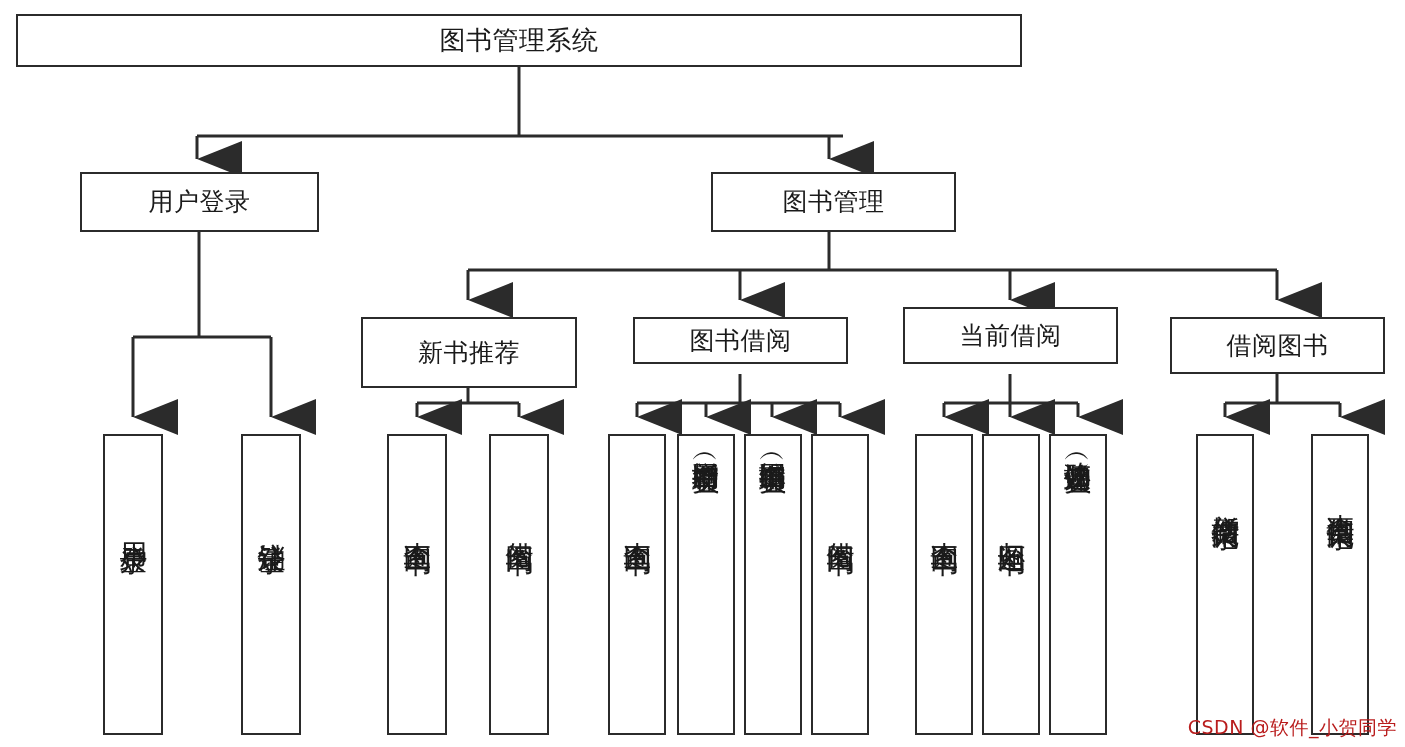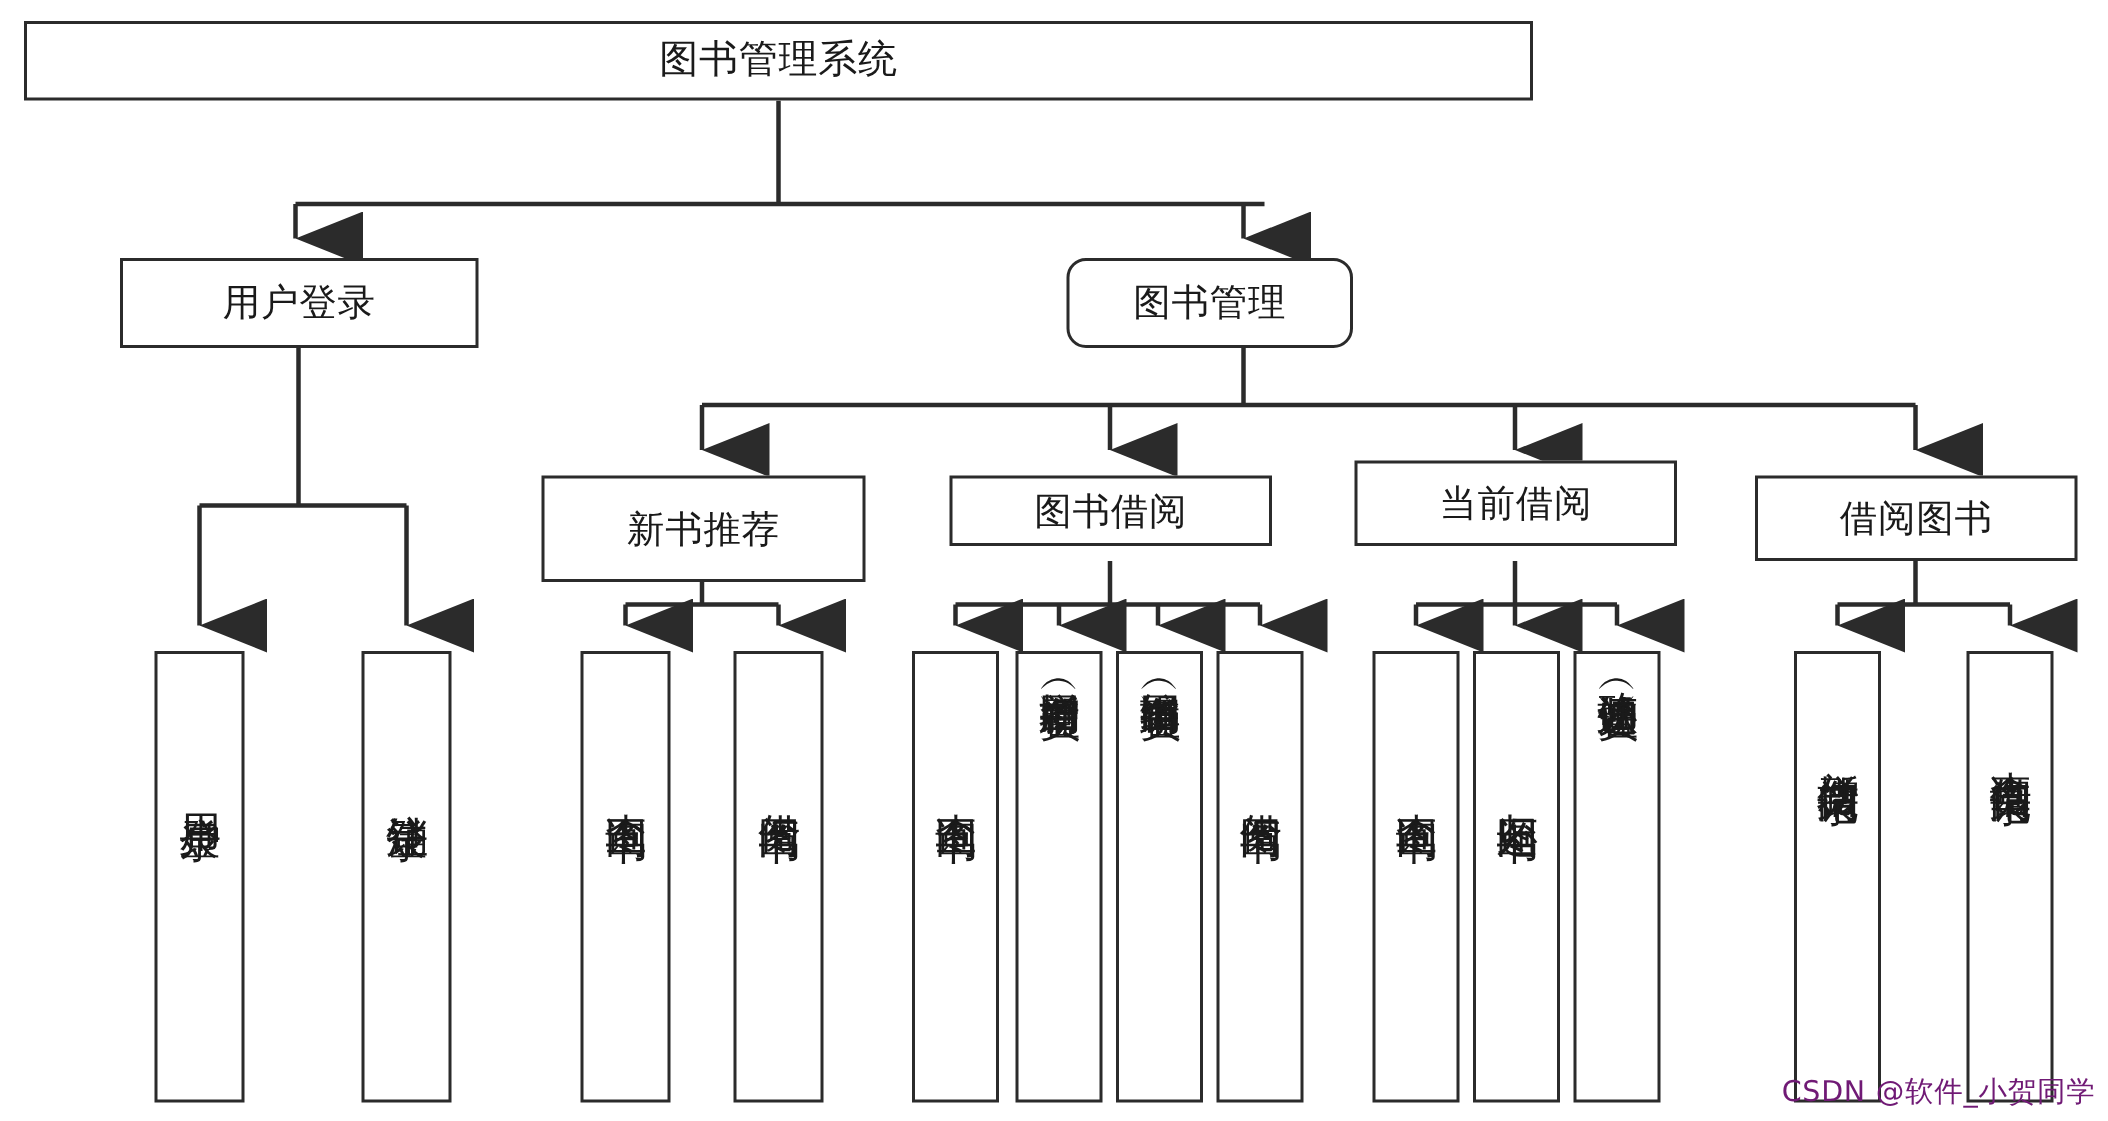--- a/index.html
+++ b/index.html
@@ -71,21 +71,21 @@
     margin-top: 80px;
   }
   .node.v.mid2 .label {
     margin-top: 52px;
   }
   #watermark {
     position: absolute;
     right: 8px;
     bottom: 6px;
     font-size: 19px;
-    color: #701a75;
+    color: #b91c1c;
     letter-spacing: 0.5px;
     white-space: nowrap;
     font-family: "DejaVu Sans", "Liberation Sans", sans-serif;
     text-align: center;
   }
 </style>
 </head>
 <body>
 
 <div id="canvas">
@@ -146,21 +146,21 @@
   </svg>
 
   <div class="node h root" style="left:16px; top:14px; width:1006px; height:53px;">
     <span class="label">图书管理系统</span>
   </div>
 
   <div class="node h" style="left:80px; top:172px; width:239px; height:60px;">
     <span class="label">用户登录</span>
   </div>
 
-  <div class="node h" style="left:711px; top:172px; width:191px; height:60px;border-radius:13px;">
+  <div class="node h" style="left:711px; top:172px; width:245px; height:60px;">
     <span class="label">图书管理</span>
   </div>
 
   <div class="node h" style="left:361px; top:317px; width:216px; height:71px;">
     <span class="label">新书推荐</span>
   </div>
 
   <div class="node h" style="left:633px; top:317px; width:215px; height:47px;">
     <span class="label">图书借阅</span>
   </div>

